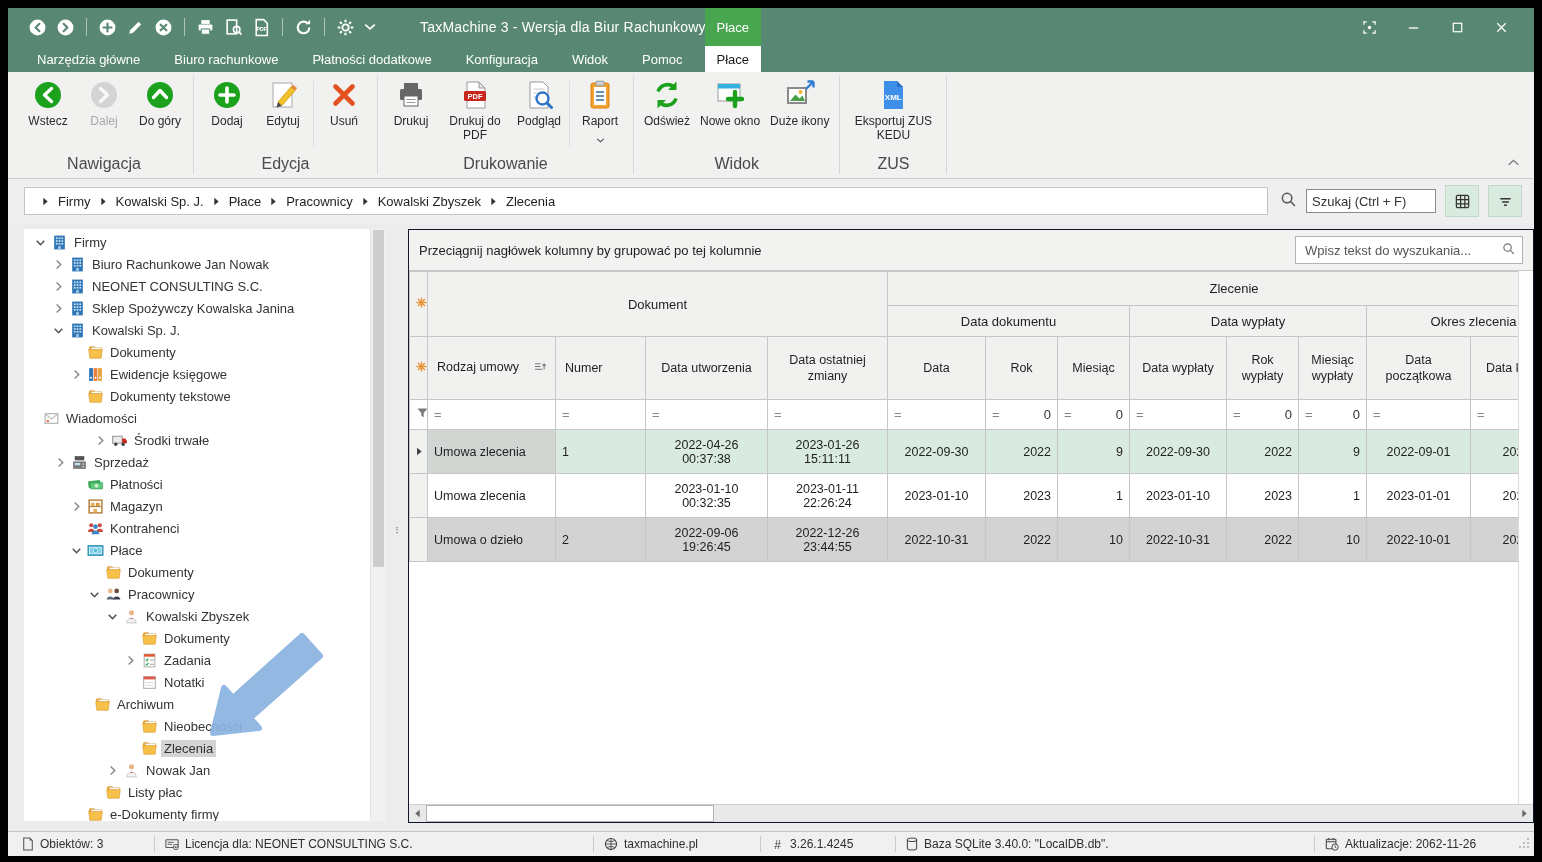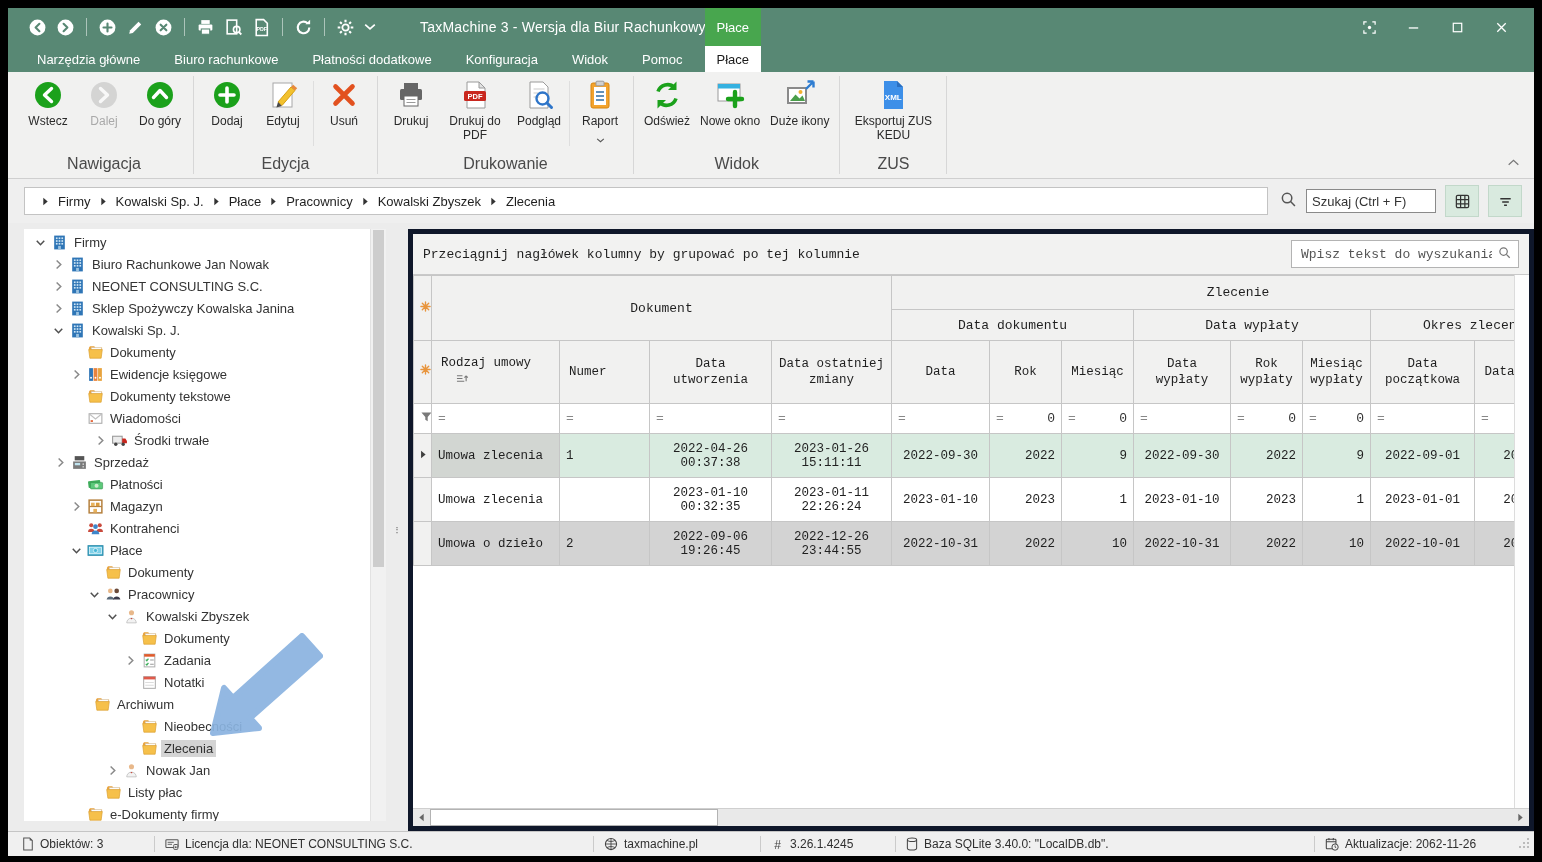--- a/index.html
+++ b/index.html
@@ -62,22 +62,22 @@
   .treerow .ticon{width:17px;height:17px;flex:0 0 17px;display:inline-flex;}
   .treerow .ticon svg{width:100%;height:100%;}
   .tlabel{padding:1px 3px;}
   .treerow.selected .tlabel{background:#d4d4d4;}
   .treescroll{position:absolute;right:0;top:0;width:15px;height:100%;background:#f1f1f1;border-left:1px solid #e2e2e2;}
   .treethumb{margin:1px 2px;height:57%;background:#cdcdcd;}
   .splitter{width:22px;display:flex;align-items:center;justify-content:center;color:#8a8a8a;
             font-size:13px;letter-spacing:0;flex:0 0 auto;}
   .splitdots{line-height:4px;font-size:11px;color:#777;}
   
-  .tablepanel{flex:1;height:592px;background:#fff;border:5px solid #0f172a;display:flex;
-              flex-direction:column;position:relative;overflow:hidden;min-width:0;font-family:Liberation Mono, monospace;}
+  .tablepanel{flex:1;height:592px;background:#fff;border:1px solid #0f172a;display:flex;
+              flex-direction:column;position:relative;overflow:hidden;min-width:0;}
   .groupbar{height:40px;background:#f2f2f1;border-bottom:1px solid #c9c9c9;display:flex;
             align-items:center;padding:0 10px;font-size:13px;color:#1f1f1f;flex:0 0 auto;}
   .gridsearchwrap{margin-left:auto;width:212px;height:26px;border:1px solid #b3b3b3;background:#fff;
                   display:flex;align-items:center;padding:0 7px;gap:4px;}
   .gridsearch{border:none;outline:none;flex:1;font-size:13px;color:#333;font-family:inherit;min-width:0;}
   .gridsearch::placeholder{color:#555;}
   .gridwrap{flex:1;position:relative;overflow:hidden;}
   table.grid{border-collapse:collapse;table-layout:fixed;width:1171px;font-size:12.5px;color:#1f1f1f;}
   table.grid td{border:1px solid #c6c6c6;padding:0 6px;overflow:hidden;}
   td.ind{background:#f1f1f0;padding:0;text-align:center;}
@@ -622,21 +622,21 @@
             <span class="exp"></span>
             <span class="ticon">
               <svg viewBox="0 0 16 16">
                 <path d="M1.8 3.6l1-1.6h4l1 1.4h6.4v1.8H1.8z" fill="#e8a33d"></path>
                 <rect x="4.2" y="3.6" width="9.2" height="3.2" fill="#fff" stroke="#cfcfcf" stroke-width="0.5"></rect>
                 <path d="M1.6 5.2h12.8l-1.1 8.2H2.7z" fill="#f6c04a" stroke="#d89a28" stroke-width="0.6"></path>
               </svg>
             </span>
             <span class="tlabel">Dokumenty tekstowe</span>
           </div>
-          <div class="treerow" style="padding-left:44px">
+          <div class="treerow" style="">
             <span class="exp"></span>
             <span class="ticon">
               <svg viewBox="0 0 16 16">
                 <rect x="2" y="3.5" width="12" height="9" fill="#fff" stroke="#ababab"></rect>
                 <path d="M2 3.5l6 5 6-5" fill="none" stroke="#c0c0c0"></path>
                 <rect x="3.4" y="9.6" width="2.2" height="1.6" fill="#e05a2b"></rect>
               </svg>
             </span>
             <span class="tlabel">Wiadomości</span>
           </div>

